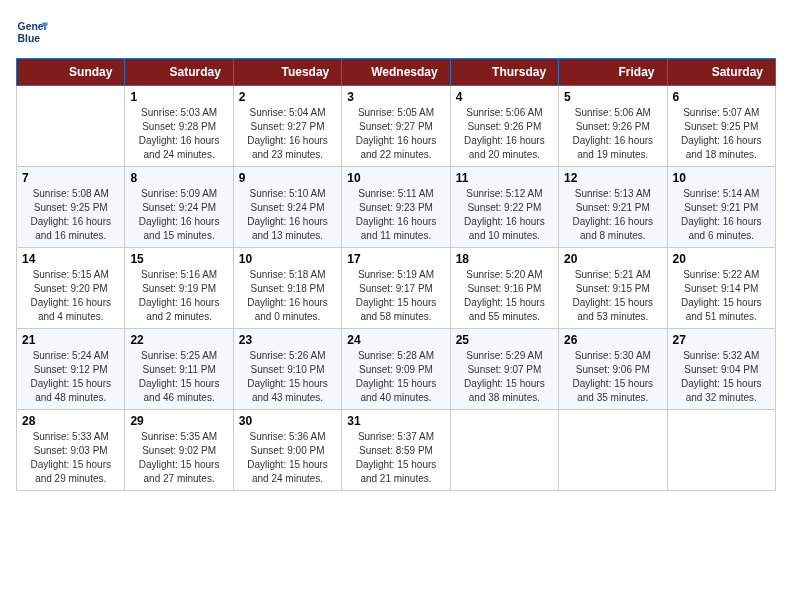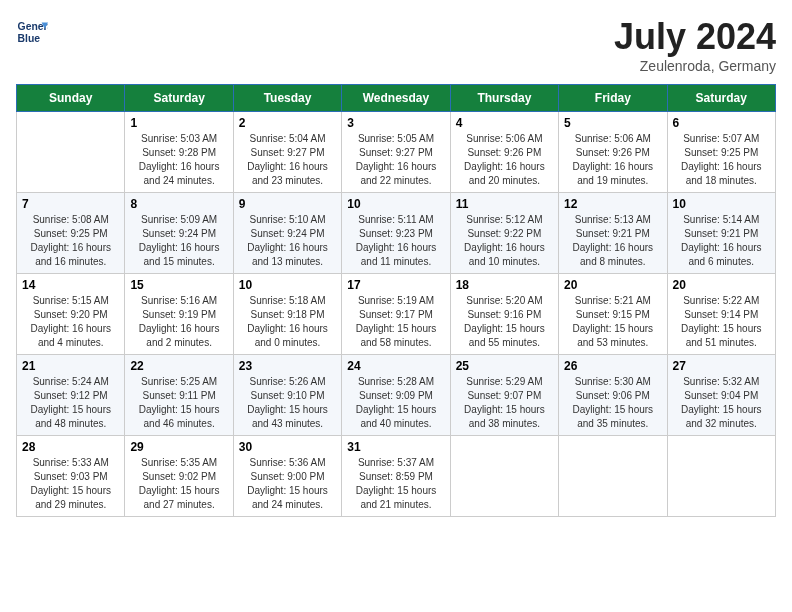--- a/index.html
+++ b/index.html
@@ -36,26 +36,26 @@
     .subtitle {
       font-size: 14px;
       color: #555;
     }
     table {
       width: 100%;
       border-collapse: collapse;
       font-size: 11px;
     }
     thead tr th {
-      background-color: #15803d;
+      background-color: #7f1d1d;
       color: #fff;
       font-weight: bold;
       font-size: 12px;
-      padding: 6px 4px;
-      text-align: center;
+      padding: 6px 12px;
+      text-align: right;
       border: 1px solid #2a6db5;
     }
     tbody tr td {
       border: 1px solid #ccc;
       vertical-align: top;
       padding: 4px 5px;
       min-height: 70px;
       height: 80px;
       width: 14.28%;
     }
@@ -87,24 +87,20 @@
 </head>
 <body>
 
 <div class="header">
   <div class="logo">
     <svg class="logo-icon" viewBox="0 0 40 40" xmlns="http://www.w3.org/2000/svg">
       <text x="2" y="18" font-size="13" font-weight="bold" fill="#1a3a6b" font-family="Arial">General</text>
       <text x="2" y="32" font-size="13" font-weight="bold" fill="#1a3a6b" font-family="Arial">Blue</text>
       <polygon points="32,8 40,8 36,16" fill="#4a90d9"></polygon>
     </svg>
-  </div>
-  <div class="title-section">
-    <div class="month-title">July 2024</div>
-    <div class="subtitle">Zeulenroda, Germany</div>
   </div>
 </div>
 
 <table>
   <thead>
     <tr>
     <th>Sunday</th>
         <th>Saturday</th>
         <th>Tuesday</th>
         <th>Wednesday</th>

